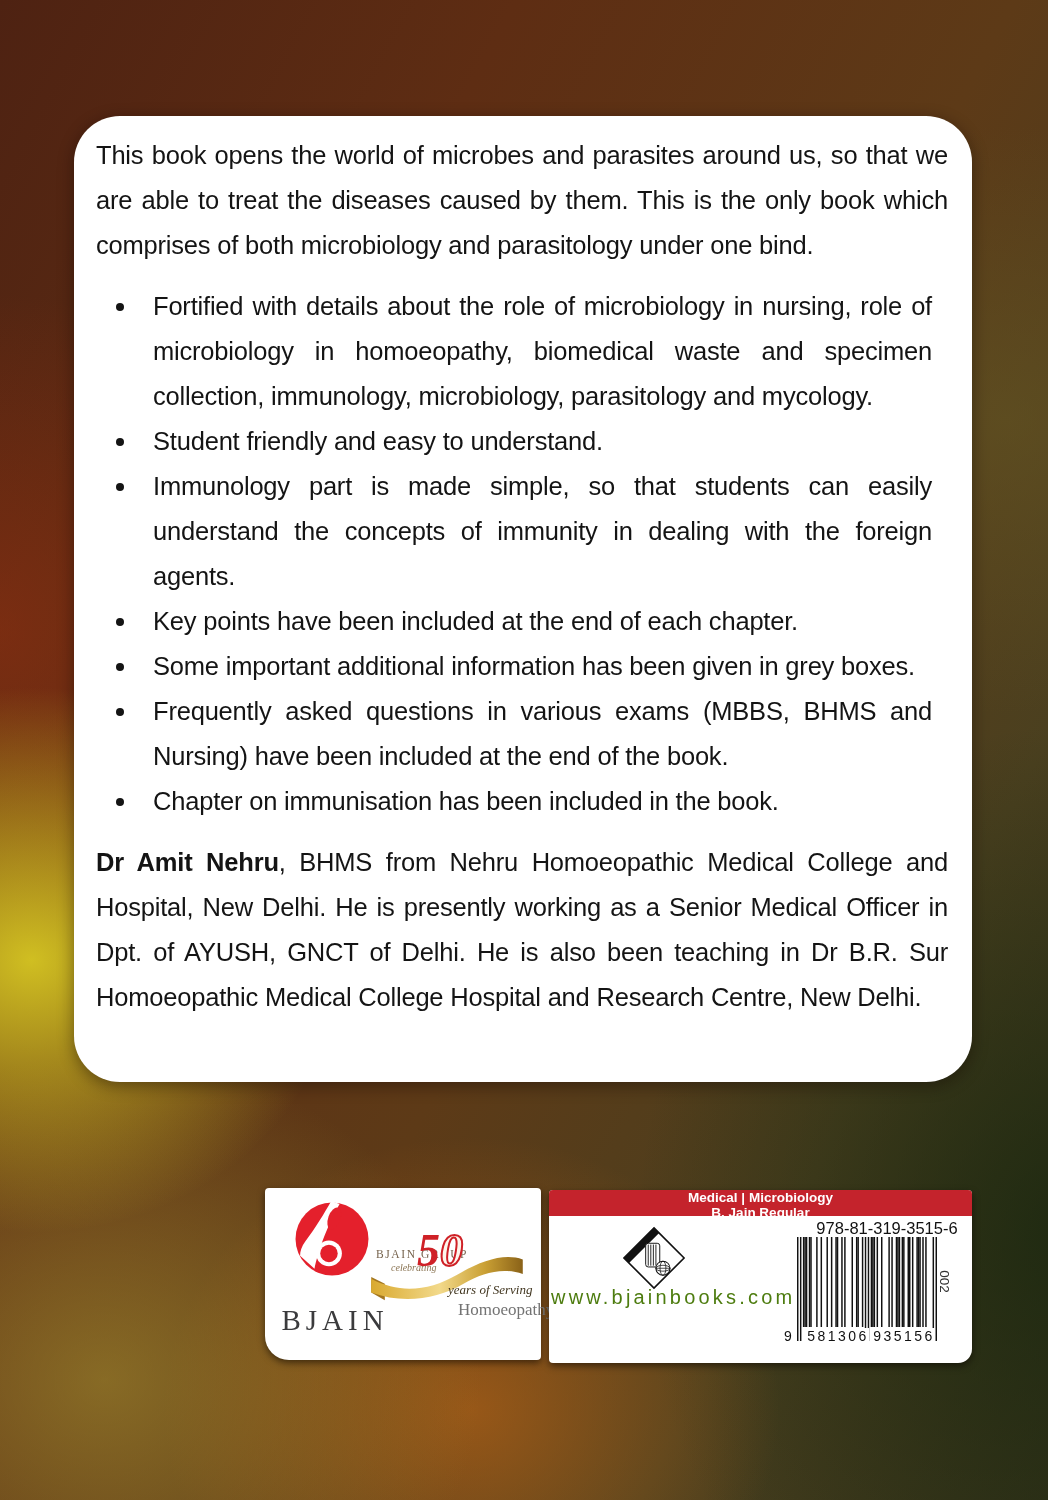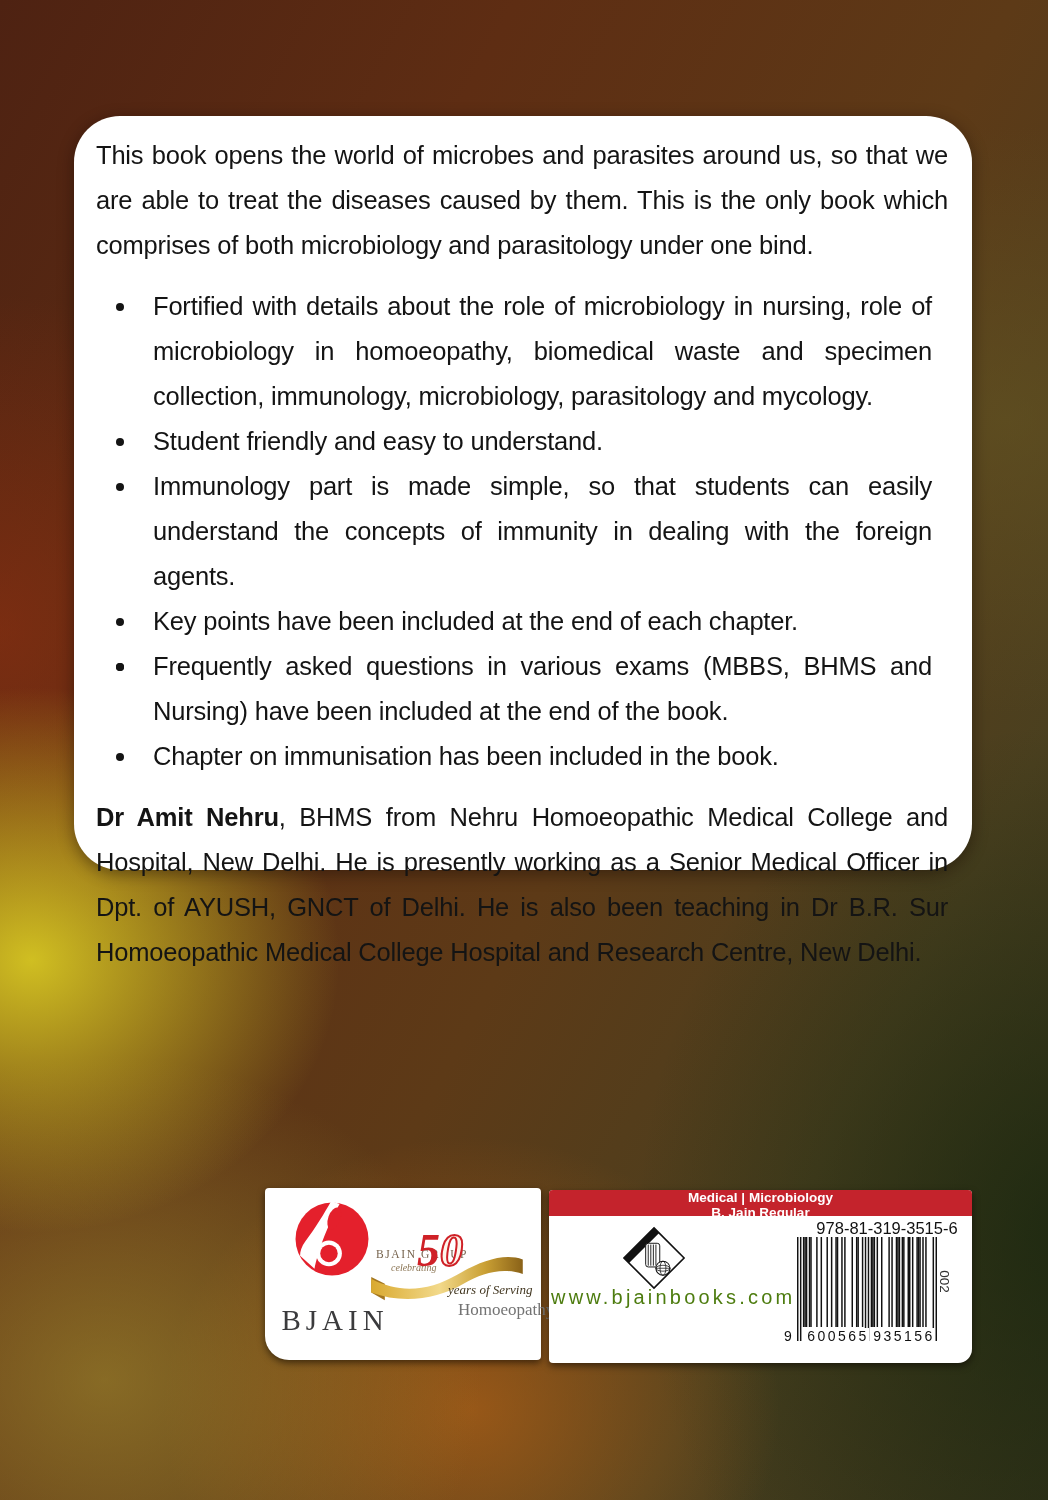--- a/index.html
+++ b/index.html
@@ -9,21 +9,21 @@
     background:
       radial-gradient(42% 26% at 3% 64%, rgba(228,216,36,0.85), rgba(228,216,36,0) 70%),
       radial-gradient(50% 30% at 10% 92%, rgba(170,150,50,0.55), rgba(170,150,50,0) 72%),
       radial-gradient(42% 26% at 45% 94%, rgba(196,105,22,0.60), rgba(196,105,22,0) 70%),
       radial-gradient(40% 32% at 0% 42%, rgba(150,48,16,0.55), rgba(150,48,16,0) 70%),
       radial-gradient(55% 45% at 102% 82%, rgba(22,38,14,0.75), rgba(22,38,14,0) 75%),
       radial-gradient(50% 28% at 96% 28%, rgba(100,88,36,0.55), rgba(100,88,36,0) 70%),
       linear-gradient(118deg, #4e2212 0%, #5e2d13 28%, #5d3a17 55%, #4b401f 78%, #35331a 100%);}
 
   
-  .panel{position:absolute;left:74px;top:116px;width:898px;height:754px;
+  .panel{position:absolute;left:74px;top:116px;width:898px;height:966px;
     background:#ffffff;border-radius:46px;box-sizing:border-box;
     padding:17px 24px 0 22px;box-shadow:0 4px 16px rgba(20,8,4,0.45);
     color:#141414;font-size:25.5px;line-height:45px;letter-spacing:-0.2px;}
   .intro{margin:0;text-align:justify;}
   ul.bullets{list-style:none;margin:16px;padding:0;}
   ul.bullets li{position:relative;padding-left:41px;text-align:justify;}
   .bullet-dot{position:absolute;left:4px;top:19px;width:8px;height:8px;
     border-radius:50%;background:#141414;}
   .author{margin:13px 0 0 0;text-align:justify;}
   .author b{font-weight:bold;}
@@ -87,20 +87,21 @@
       <li>
         <span class="bullet-dot"></span>
         <span>Immunology part is made simple, so that students can easily understand the concepts of immunity in dealing with the foreign agents.</span>
       </li>
       <li>
         <span class="bullet-dot"></span>
         <span>Key points have been included at the end of each chapter.</span>
       </li>
       <li>
         <span class="bullet-dot"></span>
+        <span>Some important additional information has been given in grey boxes.</span>
       </li>
       <li>
         <span class="bullet-dot"></span>
         <span>Frequently asked questions in various exams (MBBS, BHMS and Nursing) have been included at the end of the book.</span>
       </li>
       <li>
         <span class="bullet-dot"></span>
         <span>Chapter on immunisation has been included in the book.</span>
       </li>
     </ul>
@@ -199,18 +200,18 @@
         <rect x="78" y="0" width="1" height="90" fill="#111"></rect>
         <rect x="81" y="0" width="1" height="90" fill="#111"></rect>
         <rect x="82" y="0" width="1" height="90" fill="#111"></rect>
         <rect x="83" y="0" width="1" height="90" fill="#111"></rect>
         <rect x="85" y="0" width="1" height="90" fill="#111"></rect>
         <rect x="87" y="0" width="1" height="90" fill="#111"></rect>
         <rect x="92" y="0" width="1" height="104" fill="#111"></rect>
         <rect x="94" y="0" width="1" height="104" fill="#111"></rect>
       </svg>
     <span class="bc-digit-lead">9</span>
-    <span class="bc-digits-a">600565</span>
+    <span class="bc-digits-a">581306</span>
     <span class="bc-digits-b">935156</span>
     <div class="side-code">002</div>
   </div>
 
 </div>
 
 </body></html>

